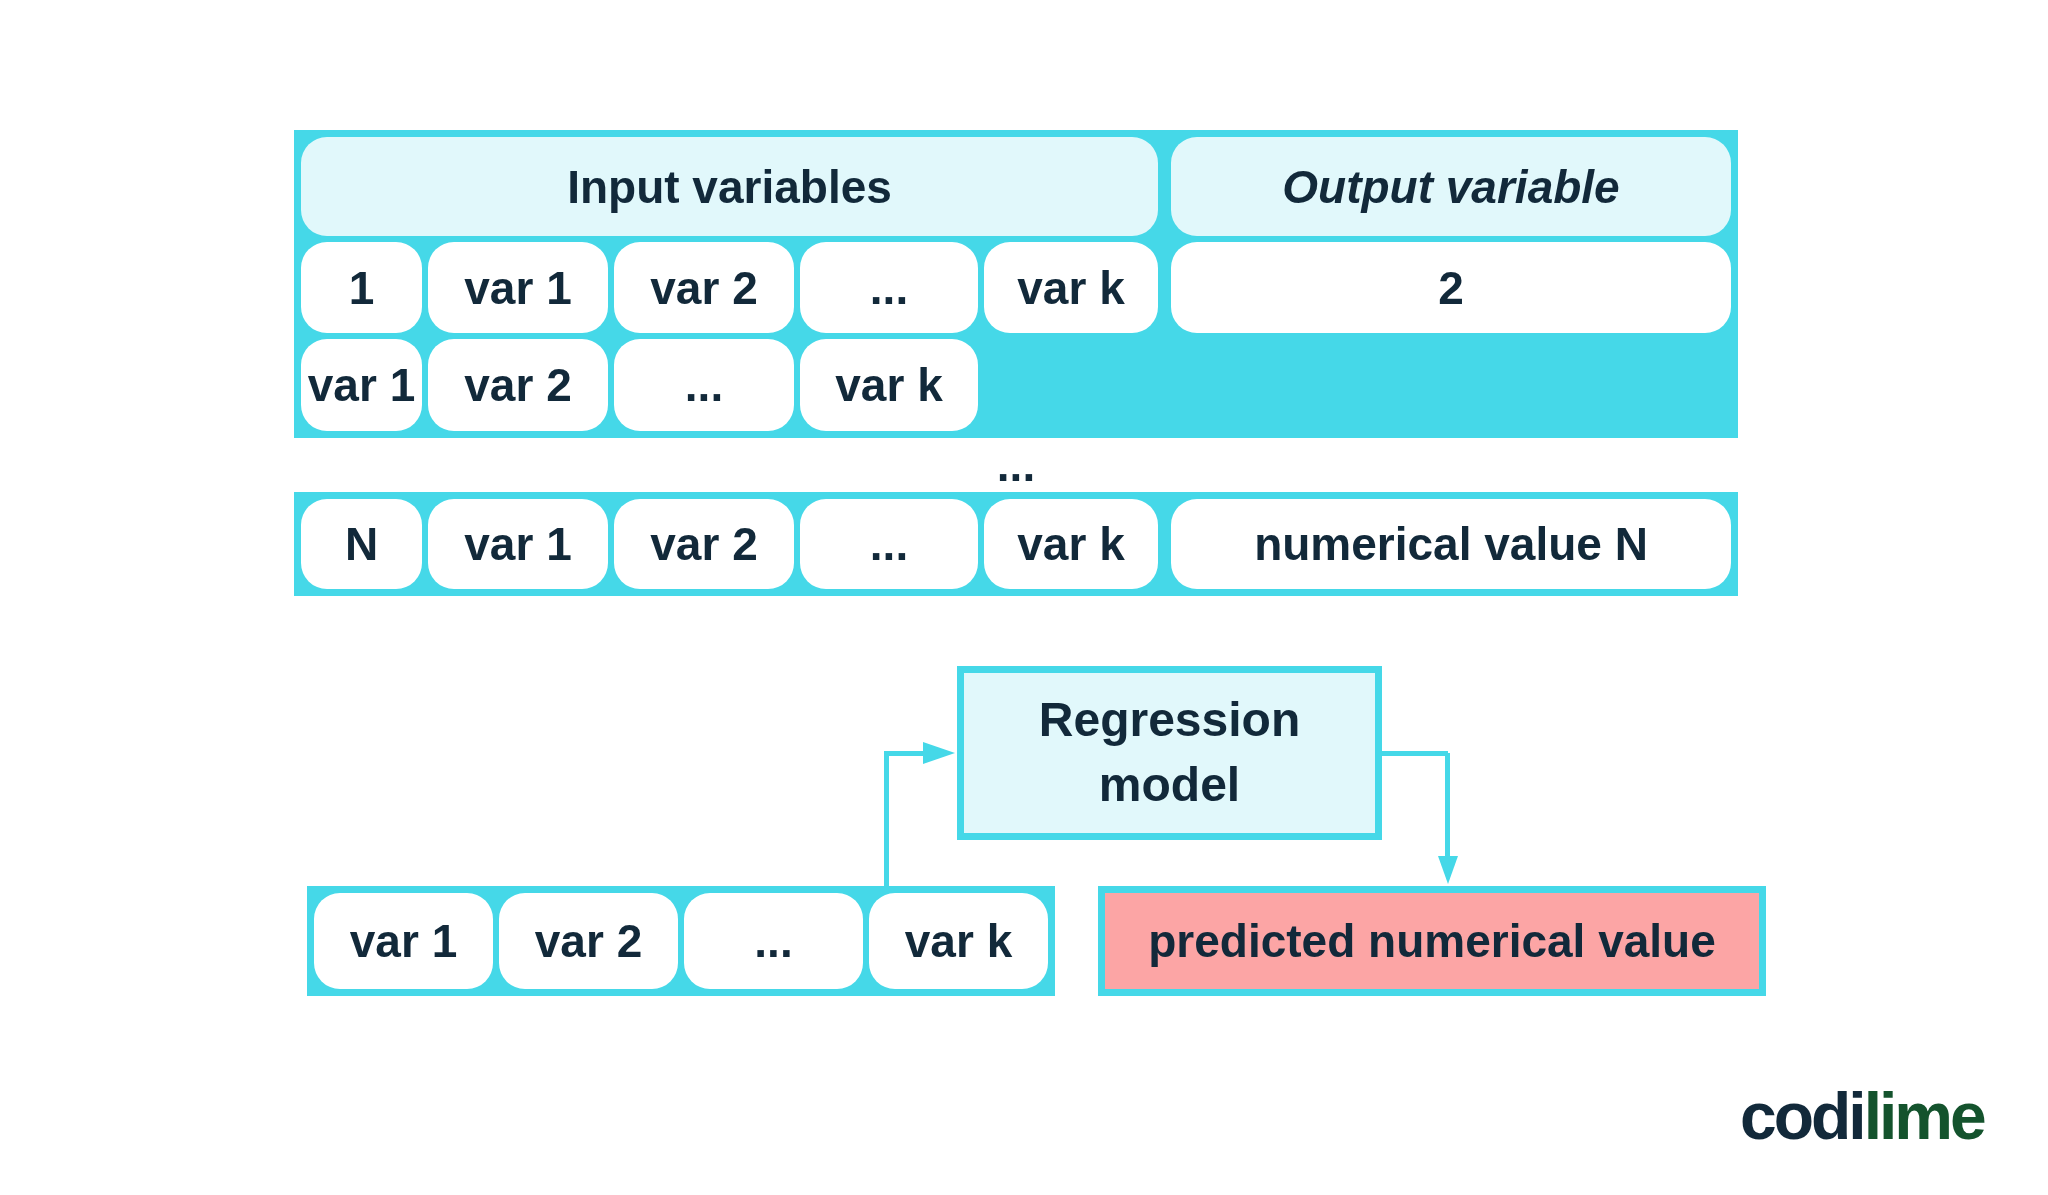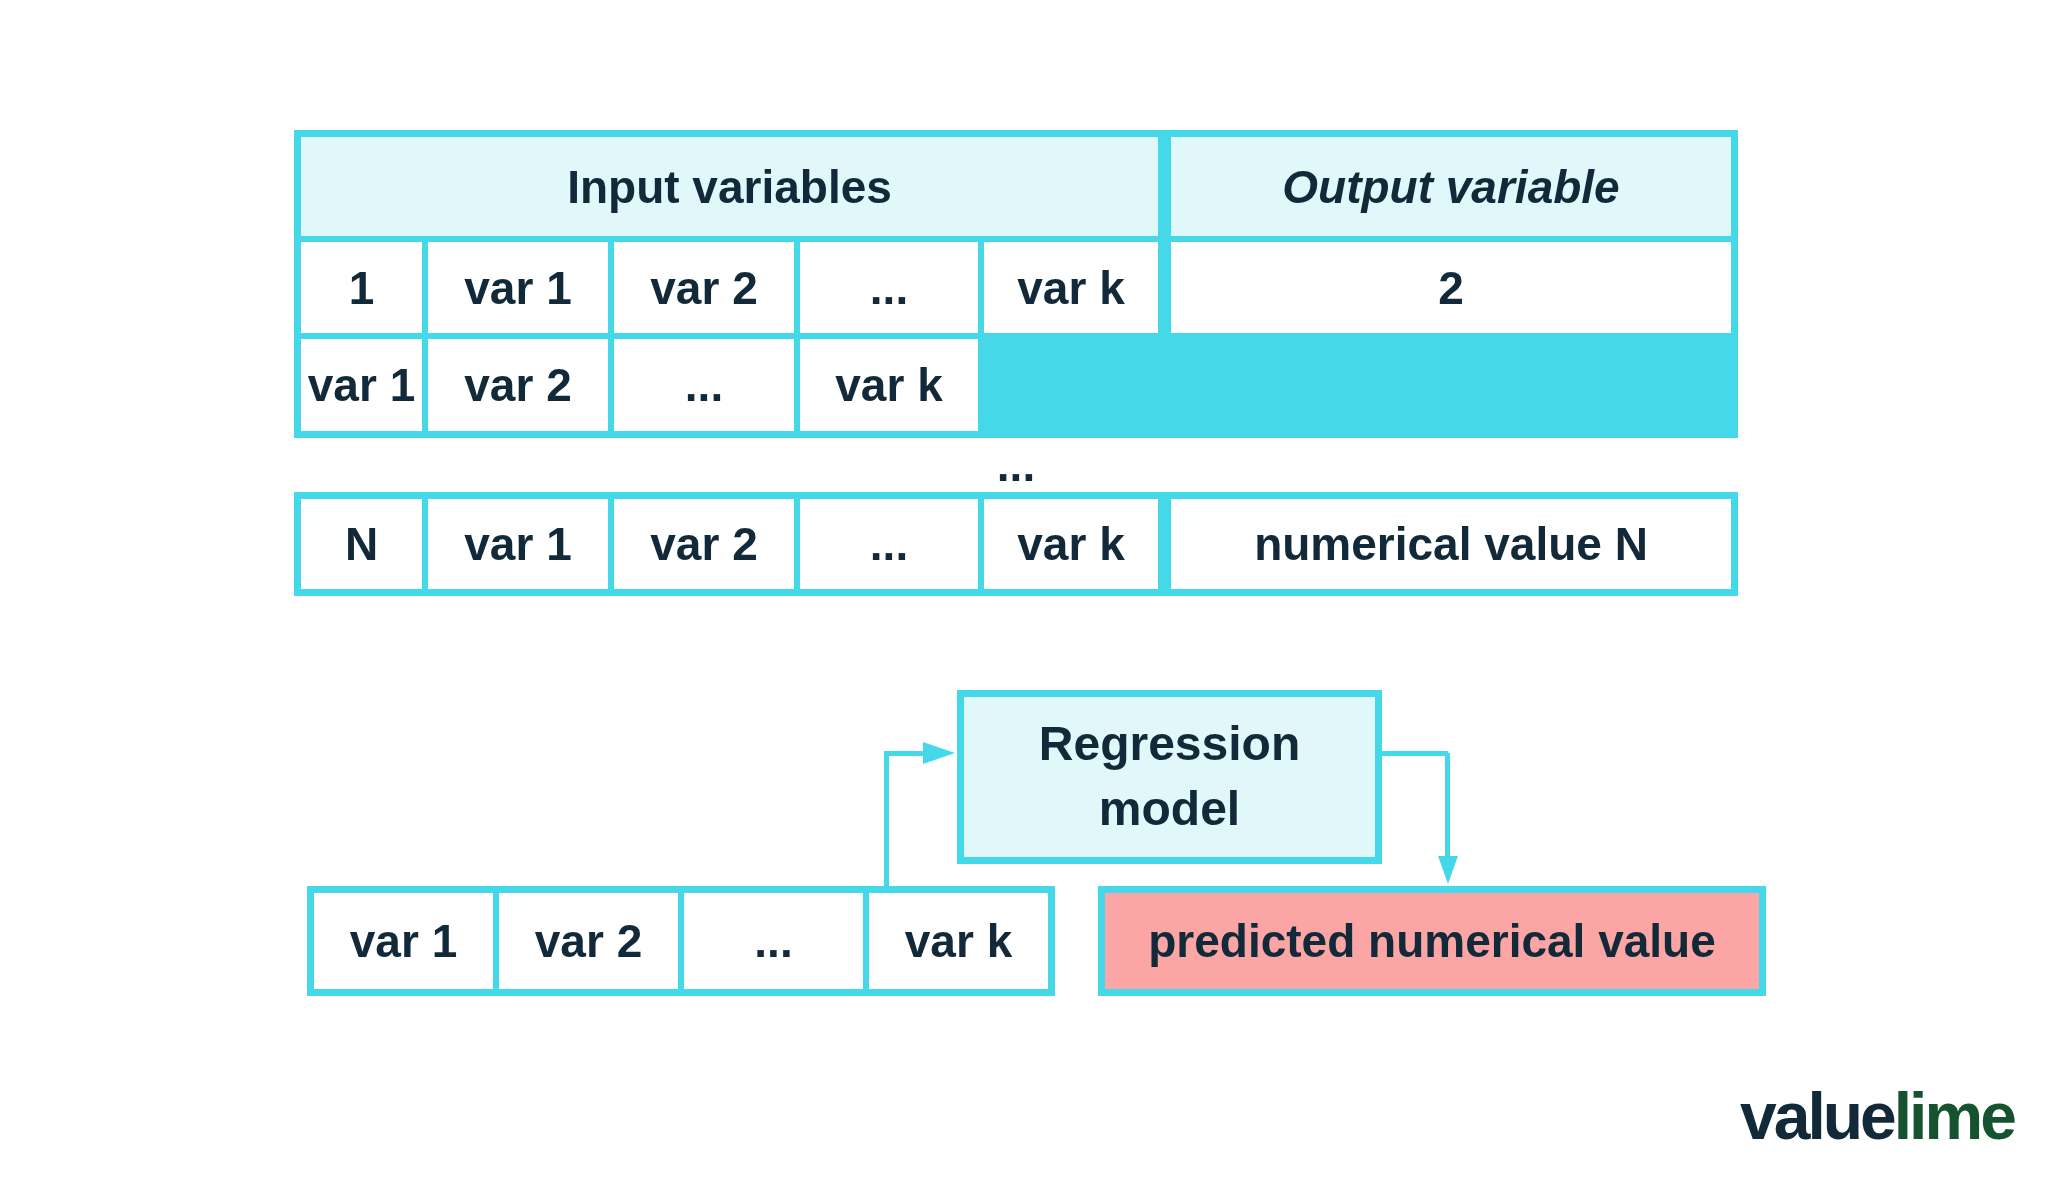--- a/index.html
+++ b/index.html
@@ -11,35 +11,35 @@
   .tblgrid{
     position:absolute;left:294px;box-sizing:border-box;
     border:7px solid #45D8E8;background:#45D8E8;
     display:grid;grid-template-columns:121px 180px 180px 178px 174px 1px 560px;
     gap:6px;width:1444px;
   }
   #grid-upper{top:130px;grid-template-rows:99px 91px 92px;}
   #grid-lower{top:492px;grid-template-rows:90px;}
   .cell{
     background:#ffffff;display:flex;align-items:center;justify-content:center;
-    font-size:46px;white-space:nowrap;
+    font-size:46px;white-space:nowrap;border-radius:26px;
   }
   .cell.head{background:#E1F8FB;grid-column:1 / 6;}
   .cell.head-out{background:#E1F8FB;font-style:italic;}
   .cell.spacer{background:transparent;}
   #row-ellipsis{
     position:absolute;left:294px;top:438px;width:1444px;height:54px;
     display:flex;align-items:center;justify-content:center;font-size:46px;
   }
   
   #regression-box{
     position:absolute;left:957px;top:666px;width:425px;height:174px;box-sizing:border-box;
     border:7px solid #45D8E8;background:#E1F8FB;
     display:flex;flex-direction:column;align-items:center;justify-content:center;
-    font-size:48px;line-height:1.35;text-align:center;margin-top:24px;
+    font-size:48px;line-height:1.35;text-align:center;
   }
   #vars-box{
     position:absolute;left:307px;top:886px;width:748px;height:110px;box-sizing:border-box;
     border:7px solid #45D8E8;background:#45D8E8;
     display:grid;grid-template-columns:1fr 1fr 1fr 1fr;gap:6px;
   }
   #pred-box{
     position:absolute;left:1098px;top:886px;width:668px;height:110px;box-sizing:border-box;
     border:7px solid #45D8E8;background:#fca5a5;
     display:flex;align-items:center;justify-content:center;font-size:46px;white-space:nowrap;
@@ -118,16 +118,16 @@
   <div id="vars-box">
     <div class="cell">var 1</div>
     <div class="cell">var 2</div>
     <div class="cell">...</div>
     <div class="cell">var k</div>
   </div>
 
   <div id="pred-box">predicted numerical value</div>
 
   <div id="logo">
-    <span class="codi">value</span><span class="lime">lime</span>
+    <span class="codi">codi</span><span class="lime">lime</span>
   </div>
 
 </div>
 
 </body></html>

